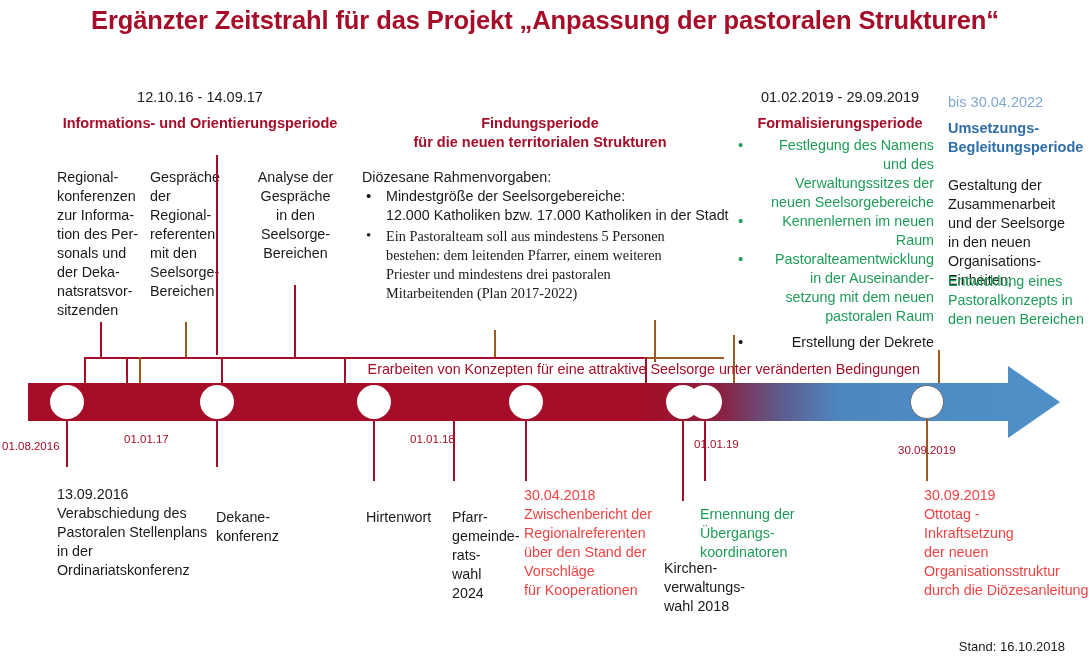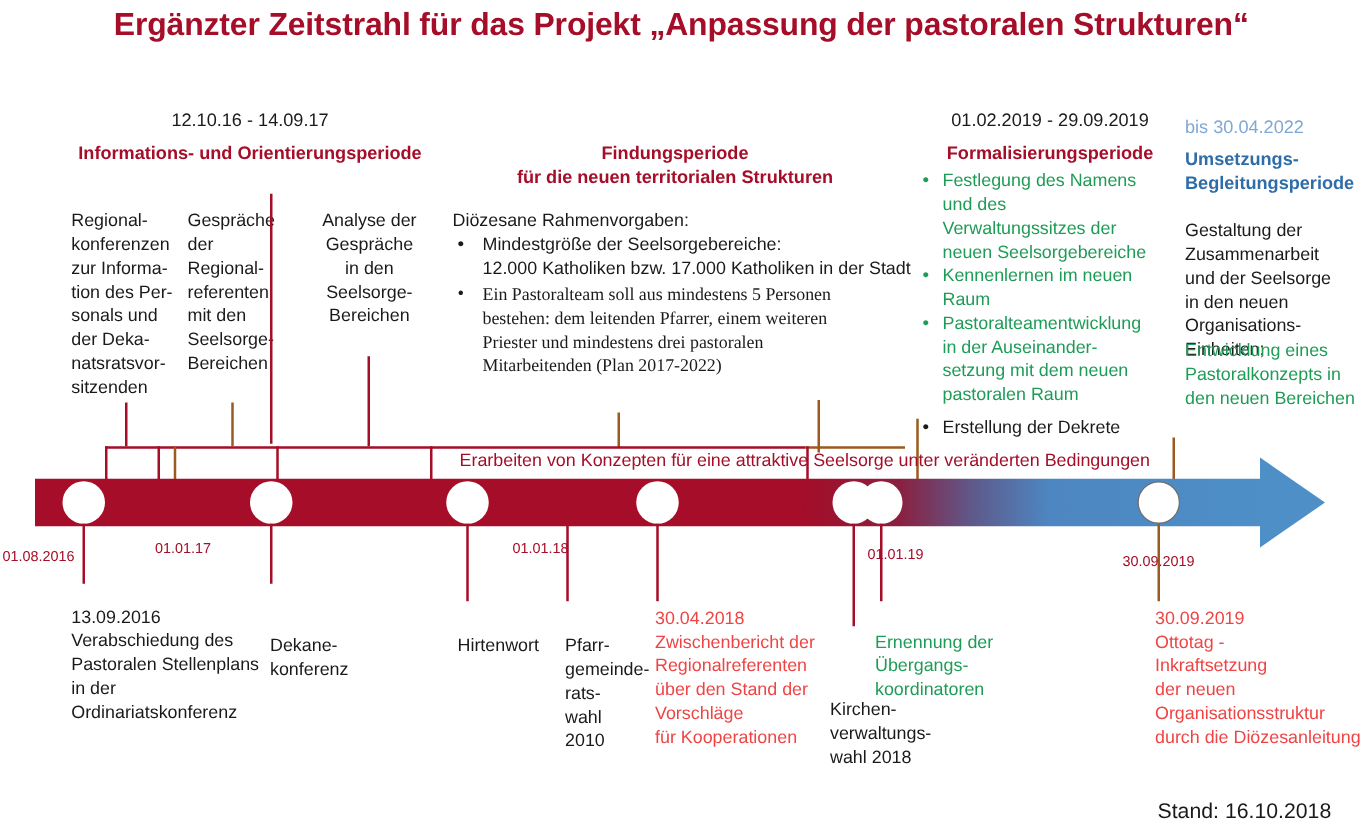--- a/index.html
+++ b/index.html
@@ -67,21 +67,21 @@
     margin-bottom: 2px;
     line-height: 1.33;
   }
   ul.bullets > li:before {
     content: "\2022";
     position: absolute;
     left: 4px; top: -1px;
     font-size: 15px;
     color: #1a1a1a;
   }
-  ul.bullets.tight > li { padding-left: 16px; margin-bottom: 0; }
+  ul.bullets.tight > li { padding-left: 16px; margin-bottom: 0; text-align: right; }
   ul.bullets.tight > li:before { left: 0px; }
   ul.bullets.tight > li.g:before { color: #1E9C57; }
 
   
   .vline { background: #A50D28; width: 1.6px; }
   .vline.brown { background: #9C5A1E; width: 1.6px; }
   .hline { background: #A50D28; height: 1.6px; }
   .hline.brown { background: #9C5A1E; height: 1.6px; }
 
   
@@ -118,21 +118,21 @@
     top: 361px; left: 345px; width: 575px;
     text-align: right;
     font-size: 14.3px;
     color: #A50D28;
     white-space: nowrap;
   }
 
   
   #footer {
     right: 25px; top: 639px;
-    font-size: 17px;
+    font-size: 13px;
     color: #1a1a1a;
     text-align: center;
   }
 </style>
 </head>
 <body>
 
 <div id="page">
 
   <div class="abs" id="title">Ergänzter Zeitstrahl für das Projekt „Anpassung der pastoralen Strukturen“</div>
@@ -270,21 +270,21 @@
 
   <div class="abs col-text" style="left:216px; top:508px; width:82px; white-space:pre-line;">Dekane-
 konferenz</div>
 
   <div class="abs col-text" style="left:366px; top:508px; width:80px; white-space:pre-line;">Hirtenwort</div>
 
   <div class="abs col-text" style="left:452px; top:508px; width:66px; white-space:pre-line;">Pfarr-
 gemeinde-
 rats-
 wahl
-2010</div>
+2024</div>
 
   <div class="abs col-text red-light" style="left:524px; top:486px; width:140px;">
     <div>30.04.2018</div>
     <div style="white-space:pre-line;">Zwischenbericht der
 Regionalreferenten
 über den Stand der
 Vorschläge
 für Kooperationen</div>
   </div>
 

